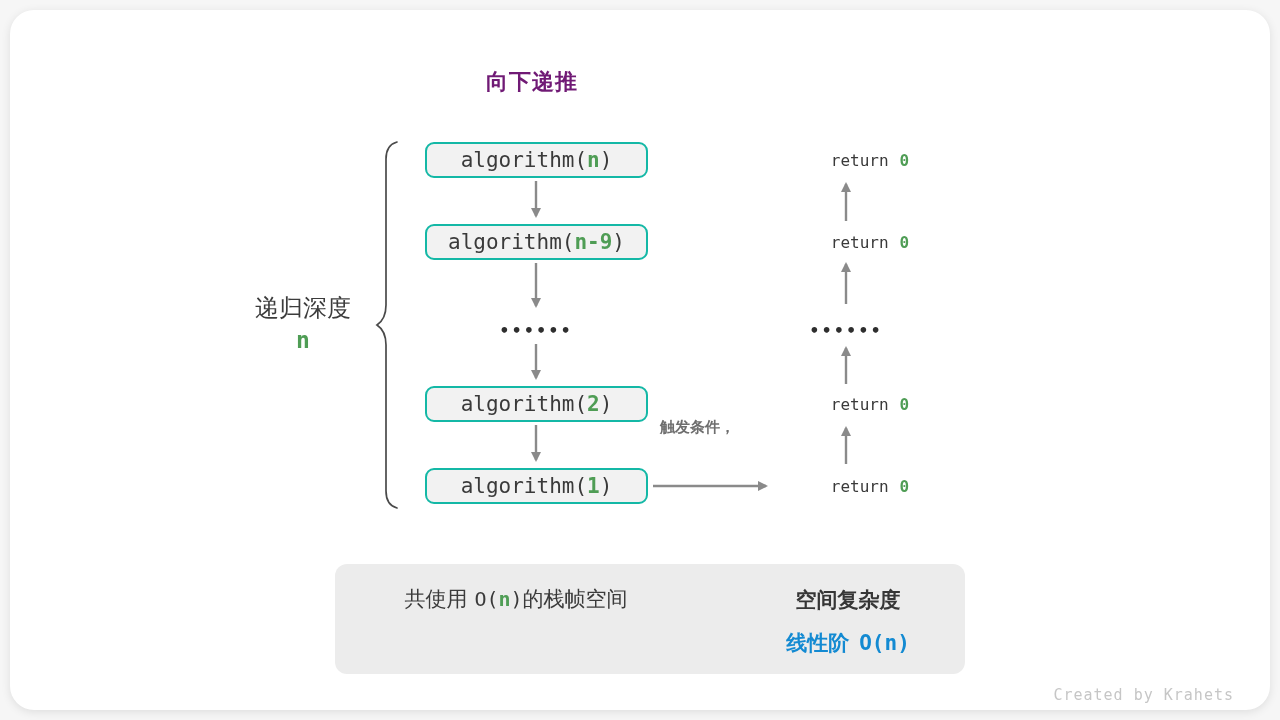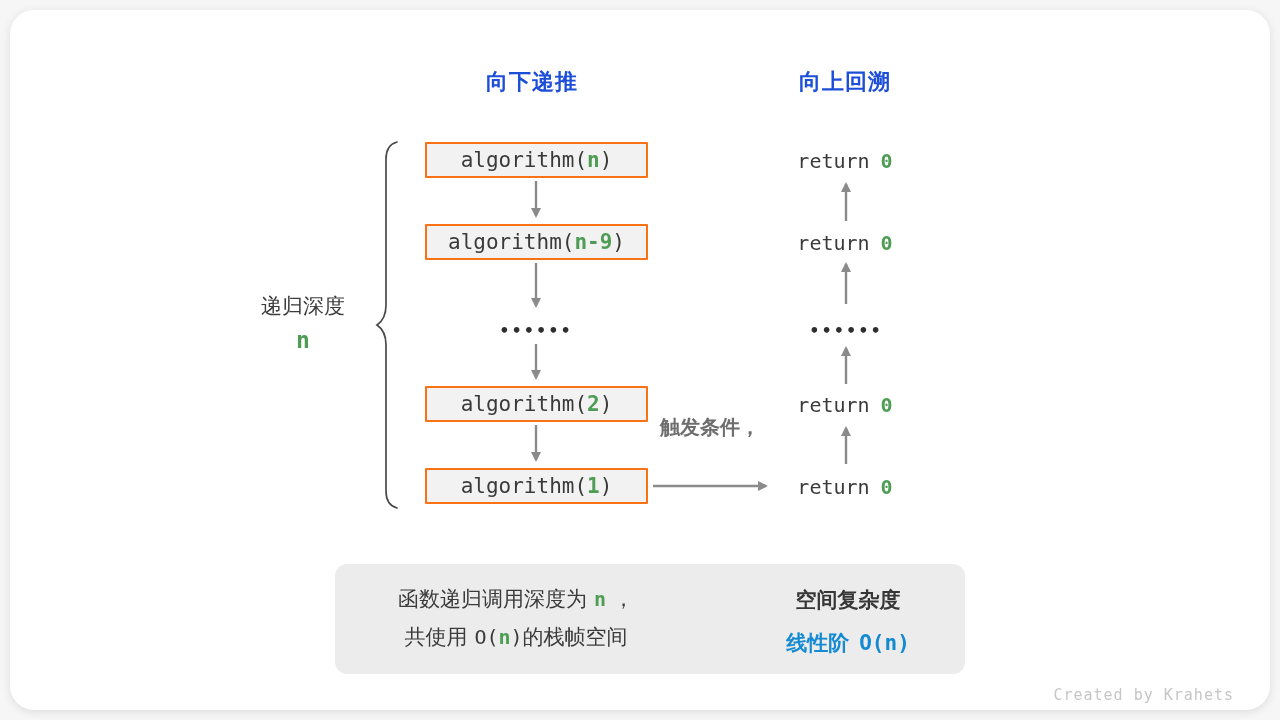--- a/index.html
+++ b/index.html
@@ -10,57 +10,57 @@
     overflow:hidden;
     position:relative;
   }
   .card{
     position:absolute;left:10px;top:10px;width:1260px;height:700px;
     background:#ffffff;border-radius:24px;
     box-shadow:0 2px 10px rgba(0,0,0,0.10);
   }
   .abs{position:absolute;}
   .hdr{
-    font-size:22px;font-weight:700;color:#1d4ed8;
+    font-size:22px;font-weight:700;color:#701a75;
     width:220px;text-align:center;top:57px;letter-spacing:1px;
   }
   .hdr-left{left:412px;}
   .hdr-right{left:725px;}
   .mono{font-family:"DejaVu Sans Mono", monospace;}
   .dark{color:#3a3a3a;}
   .green{color:#4f9d55;font-weight:700;}
   .callbox{
     left:415px;width:223px;height:36px;
-    background:#f2f2f2;border:2px solid #f97316;border-radius:1px;
+    background:#f2f2f2;border:2px solid #14b8a6;border-radius:9px;
     box-sizing:border-box;
     display:flex;align-items:center;justify-content:center;
     font-size:21px;
   }
   .ret{
-    left:735px;width:200px;height:24px;top:0;
-    text-align:center;font-size:20px;line-height:24px;
+    left:760px;width:200px;height:24px;top:0;
+    text-align:center;font-size:16px;line-height:24px;
   }
   .ret .retval{margin-left:11px;}
   .dots{
     width:100px;text-align:center;top:312px;height:18px;
     font-size:16px;letter-spacing:2px;color:#2e2e2e;font-weight:700;line-height:18px;
   }
   .dots-left{left:476px;}
   .dots-right{left:786px;}
   .depth-label{
     left:238px;top:282px;width:110px;text-align:center;
-    font-size:21px;color:#3c3c3c;font-family:Liberation Mono, monospace;
+    font-size:24px;color:#3c3c3c;font-family:Liberation Mono, monospace;
   }
   .depth-var{
     left:238px;top:317px;width:110px;text-align:center;
     font-size:23px;
   }
   .note{
     left:650px;top:401px;width:140px;
-    font-size:20px;font-weight:700;color:#6e6e6e;line-height:33px;
+    font-size:15px;font-weight:700;color:#6e6e6e;line-height:33px;
   }
   .summary-box{
     left:325px;top:554px;width:630px;height:110px;
     background:#ececec;border-radius:12px;
   }
   .sum-left{
     left:338px;top:570px;width:336px;text-align:center;
     font-size:21px;color:#3b3b3b;line-height:38px;
   }
   .sum-left .mono{font-size:20px;}
@@ -76,21 +76,20 @@
     font-size:15px;color:#c6c6c6;letter-spacing:1px;
   }
   svg.overlay{position:absolute;left:0;top:0;pointer-events:none;}
 </style>
 </head>
 <body>
 
 <div class="card">
 
   <div class="abs hdr hdr-left">向下递推</div>
-  <div class="abs hdr hdr-right">向上回溯</div>
 
   <svg class="overlay" width="1280" height="720" viewBox="0 0 1280 720">
     <defs>
       <marker id="ah" markerUnits="userSpaceOnUse" markerWidth="14" markerHeight="14" refX="10" refY="7" orient="auto">
         <path d="M2,2 L12,7 L2,12 Z" fill="#8a8a8a"></path>
       </marker>
     </defs>
 
     <g stroke="#8a8a8a" stroke-width="2.4">
       <line x1="526" y1="171" x2="526" y2="206" marker-end="url(#ah)"></line>
@@ -154,23 +153,20 @@
     <span class="mono green">n</span>
   </div>
 
   <div class="abs note">
     <div>触发条件，</div>
   </div>
 
   <div class="abs summary-box"></div>
   <div class="abs sum-left">
     <div>
-      <span>函数递归调用深度为</span><span class="mono green var">n</span><span>，</span>
-    </div>
-    <div>
       <span>共使用</span><span class="mono dark var" style="margin-right:0">O(</span><span class="mono green">n</span><span class="mono dark">)</span><span class="post">的栈帧空间</span>
     </div>
   </div>
   <div class="abs footer">Created by Krahets</div>
 
   <div class="abs sum-right">
     <div class="sum-title">空间复杂度</div>
     <div class="sum-result">
       <span>线性阶</span><span class="mono">O(n)</span>
     </div>

